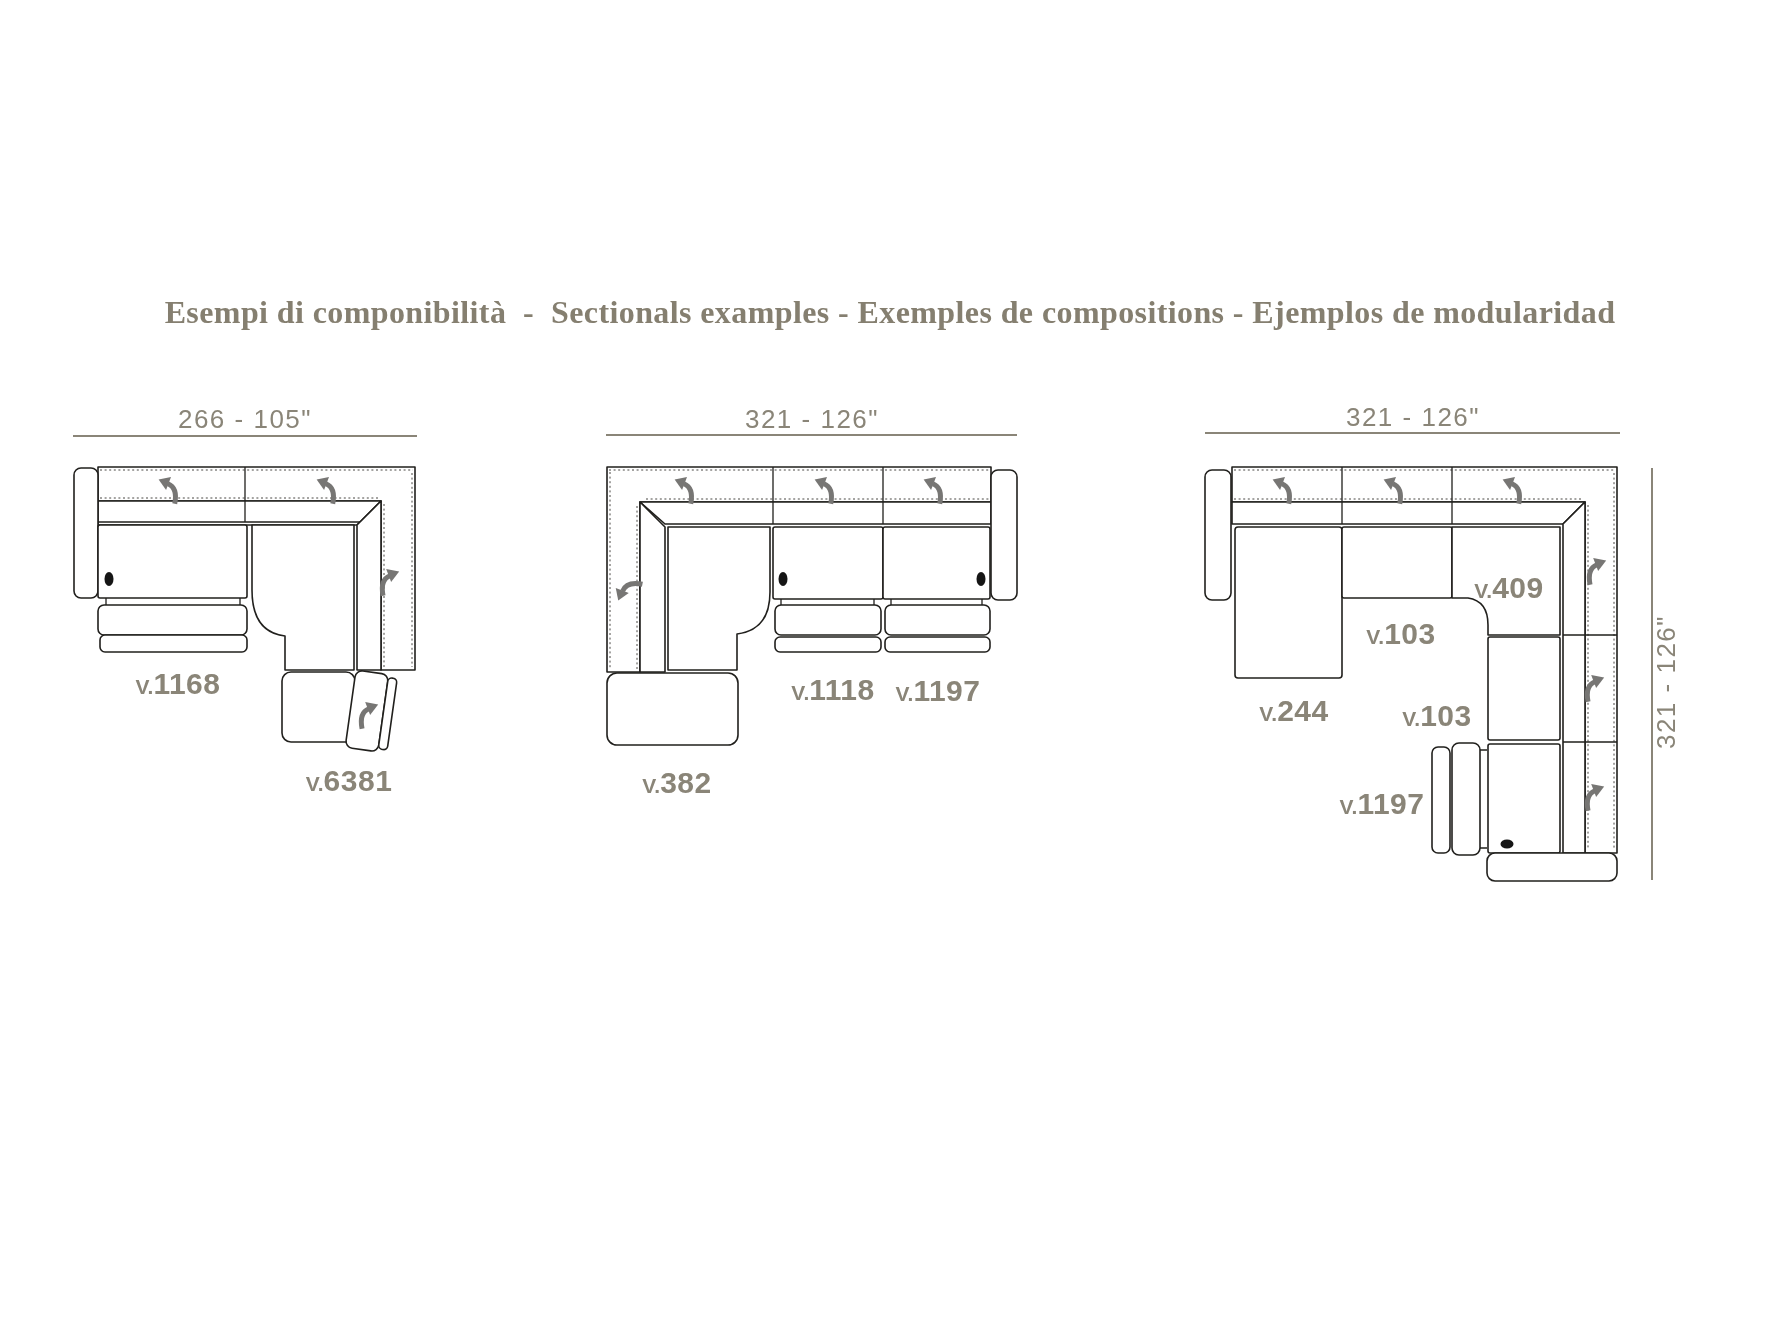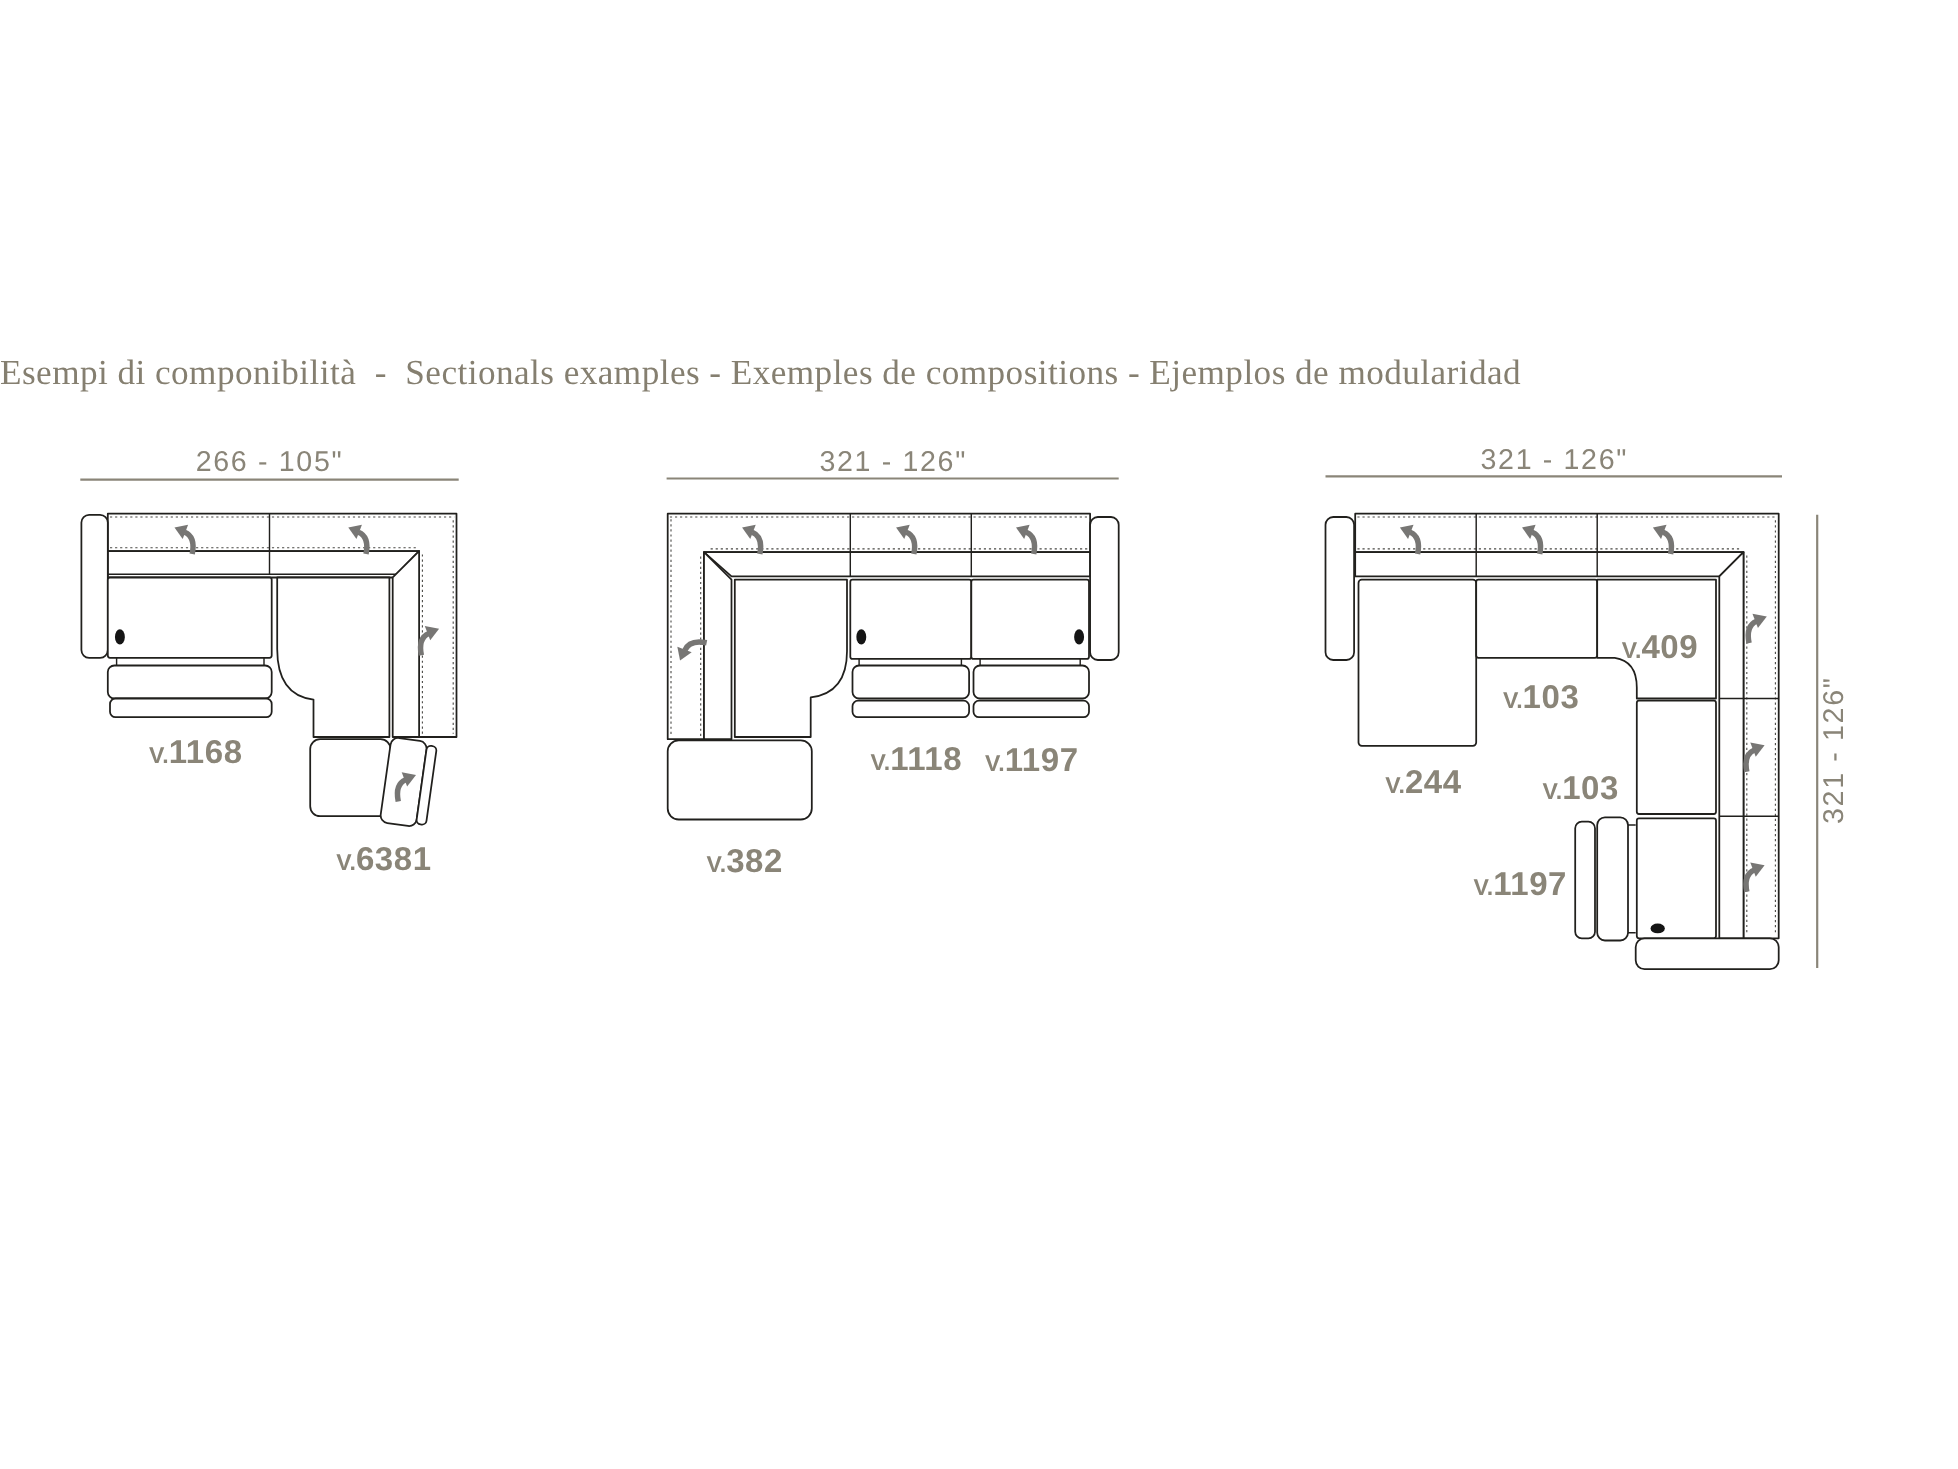--- a/index.html
+++ b/index.html
@@ -1,20 +1,20 @@
 <!DOCTYPE html>
 <html><head>
 <meta charset="utf-8">
 <style>
   html,body{margin:0;padding:0;background:#ffffff;}
   body{width:1780px;height:1335px;overflow:hidden;}
   .page{position:relative;width:1780px;height:1335px;background:#ffffff;font-family:"Liberation Sans",sans-serif;}
   .title{
-    position:absolute;top:320px;left:0;width:100%;text-align:left;
-    font-family:"Liberation Serif",serif;font-weight:normal;font-size:32px;
+    position:absolute;top:294px;left:0;width:100%;text-align:center;
+    font-family:"Liberation Serif",serif;font-weight:bold;font-size:32px;
     color:#857f70;letter-spacing:0.4px;white-space:pre;
   }
   svg.diagrams{position:absolute;left:0;top:0;}
   .fw{fill:#ffffff;stroke:#21201d;stroke-width:1.6;stroke-linejoin:round;}
   .thin{fill:none;stroke:#21201d;stroke-width:1.3;}
   .dot{fill:none;stroke:#4a4945;stroke-width:1;stroke-dasharray:2 2.6;}
   .dim{stroke:#8a8578;stroke-width:2;fill:none;}
   .acur{fill:none;stroke:#777674;stroke-width:8;}
   .ahead{fill:#777674;stroke:none;}
   .dimtxt{font-family:"Liberation Sans",sans-serif;font-size:26px;fill:#8a8578;letter-spacing:1.5px;}

